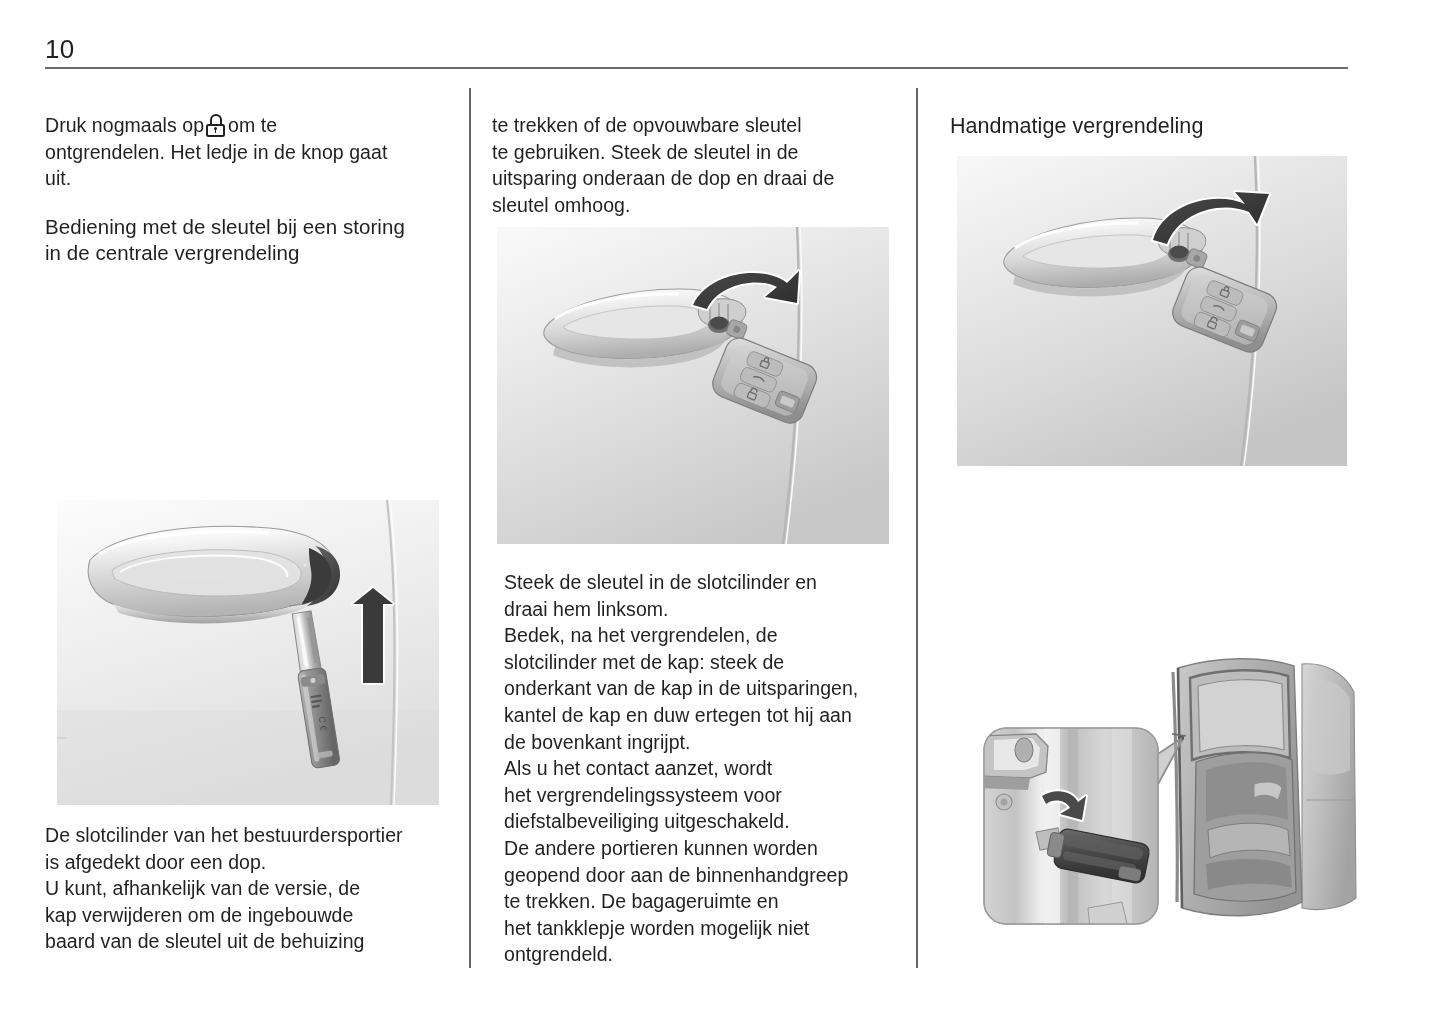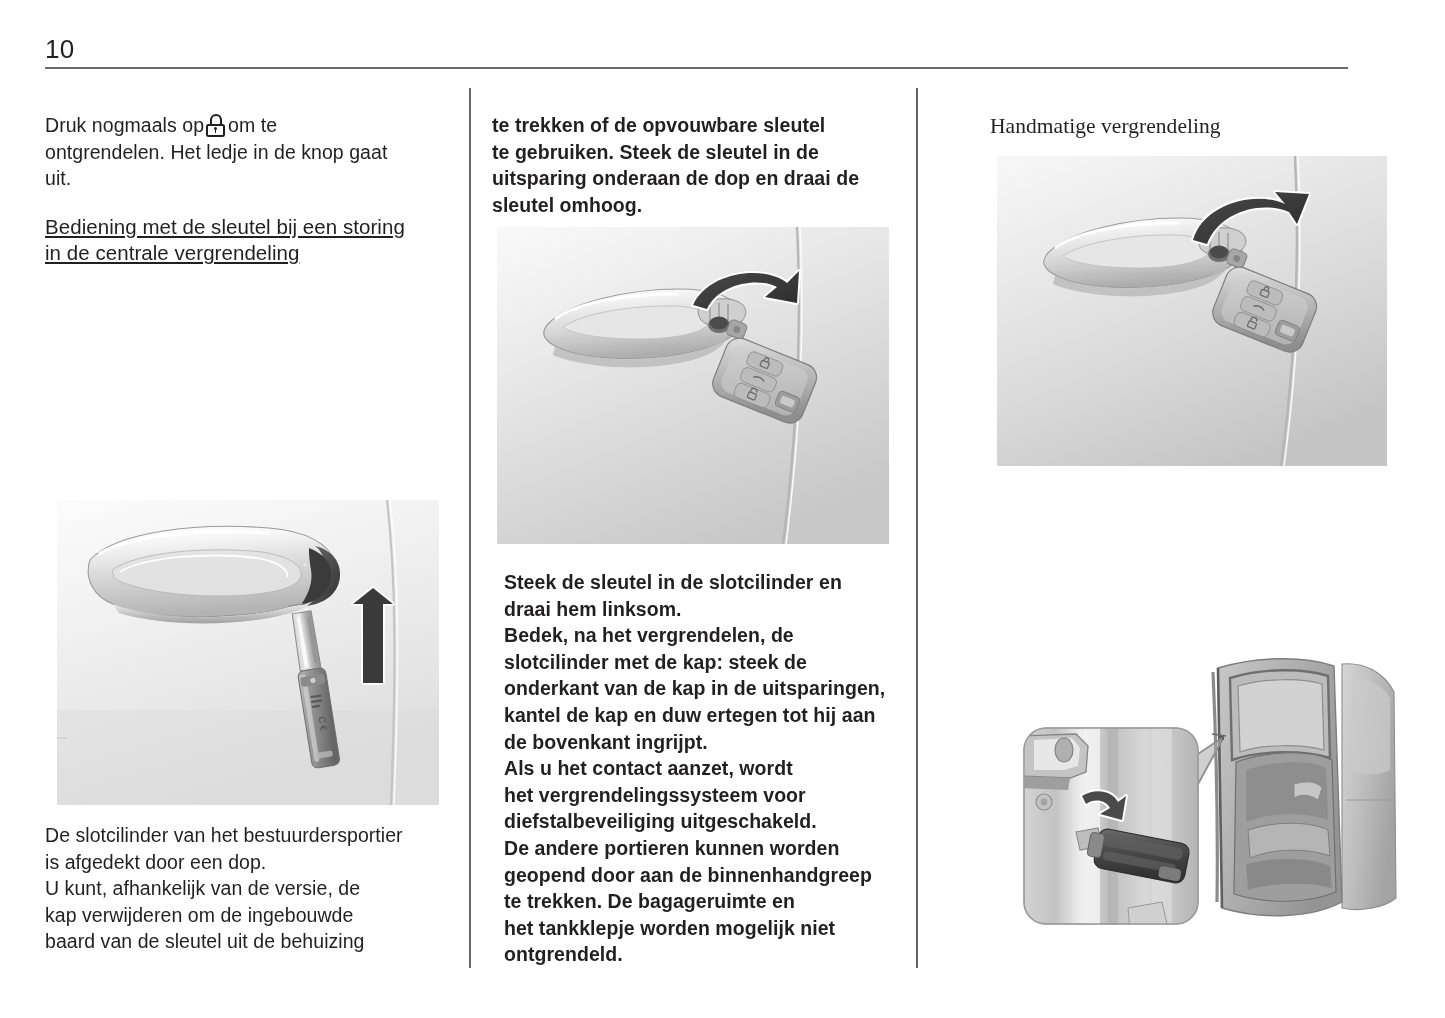--- a/index.html
+++ b/index.html
@@ -48,22 +48,22 @@
     width: 1445px; height: 885px;
   }
   .col {
     position: absolute;
     top: 0;
     width: 404px;
     height: 885px;
     margin-top: 24px;
   }
   .col-1 { left: 45px; }
-  .col-2 { left: 492px; font-weight: bold; }
-  .col-3 { left: 990px; font-family: Liberation Serif, serif; }
+  .col-2 { left: 492px; }
+  .col-3 { left: 950px; }
 
   .col-divider {
     position: absolute;
     top: 0; width: 2px; height: 880px;
     background: #666666;
   }
   .div-1 { left: 469px; }
   .div-2 { left: 916px; }
 
   
@@ -74,21 +74,20 @@
     letter-spacing: 0.05px;
     white-space: pre-line;
   }
   h2.subhead {
     margin: 0;
     font-size: 20.5px;
     line-height: 26.6px;
     font-weight: 400;
     letter-spacing: 0.05px;
     white-space: pre-line;
-    text-decoration: underline;
   }
   h2.section {
     margin: 0;
     font-size: 21.5px;
     font-weight: 400;
     line-height: 28px;
     letter-spacing: 0.05px;
   }
   .gap-md { height: 22px; }
   .gap-lg { height: 26px; }

